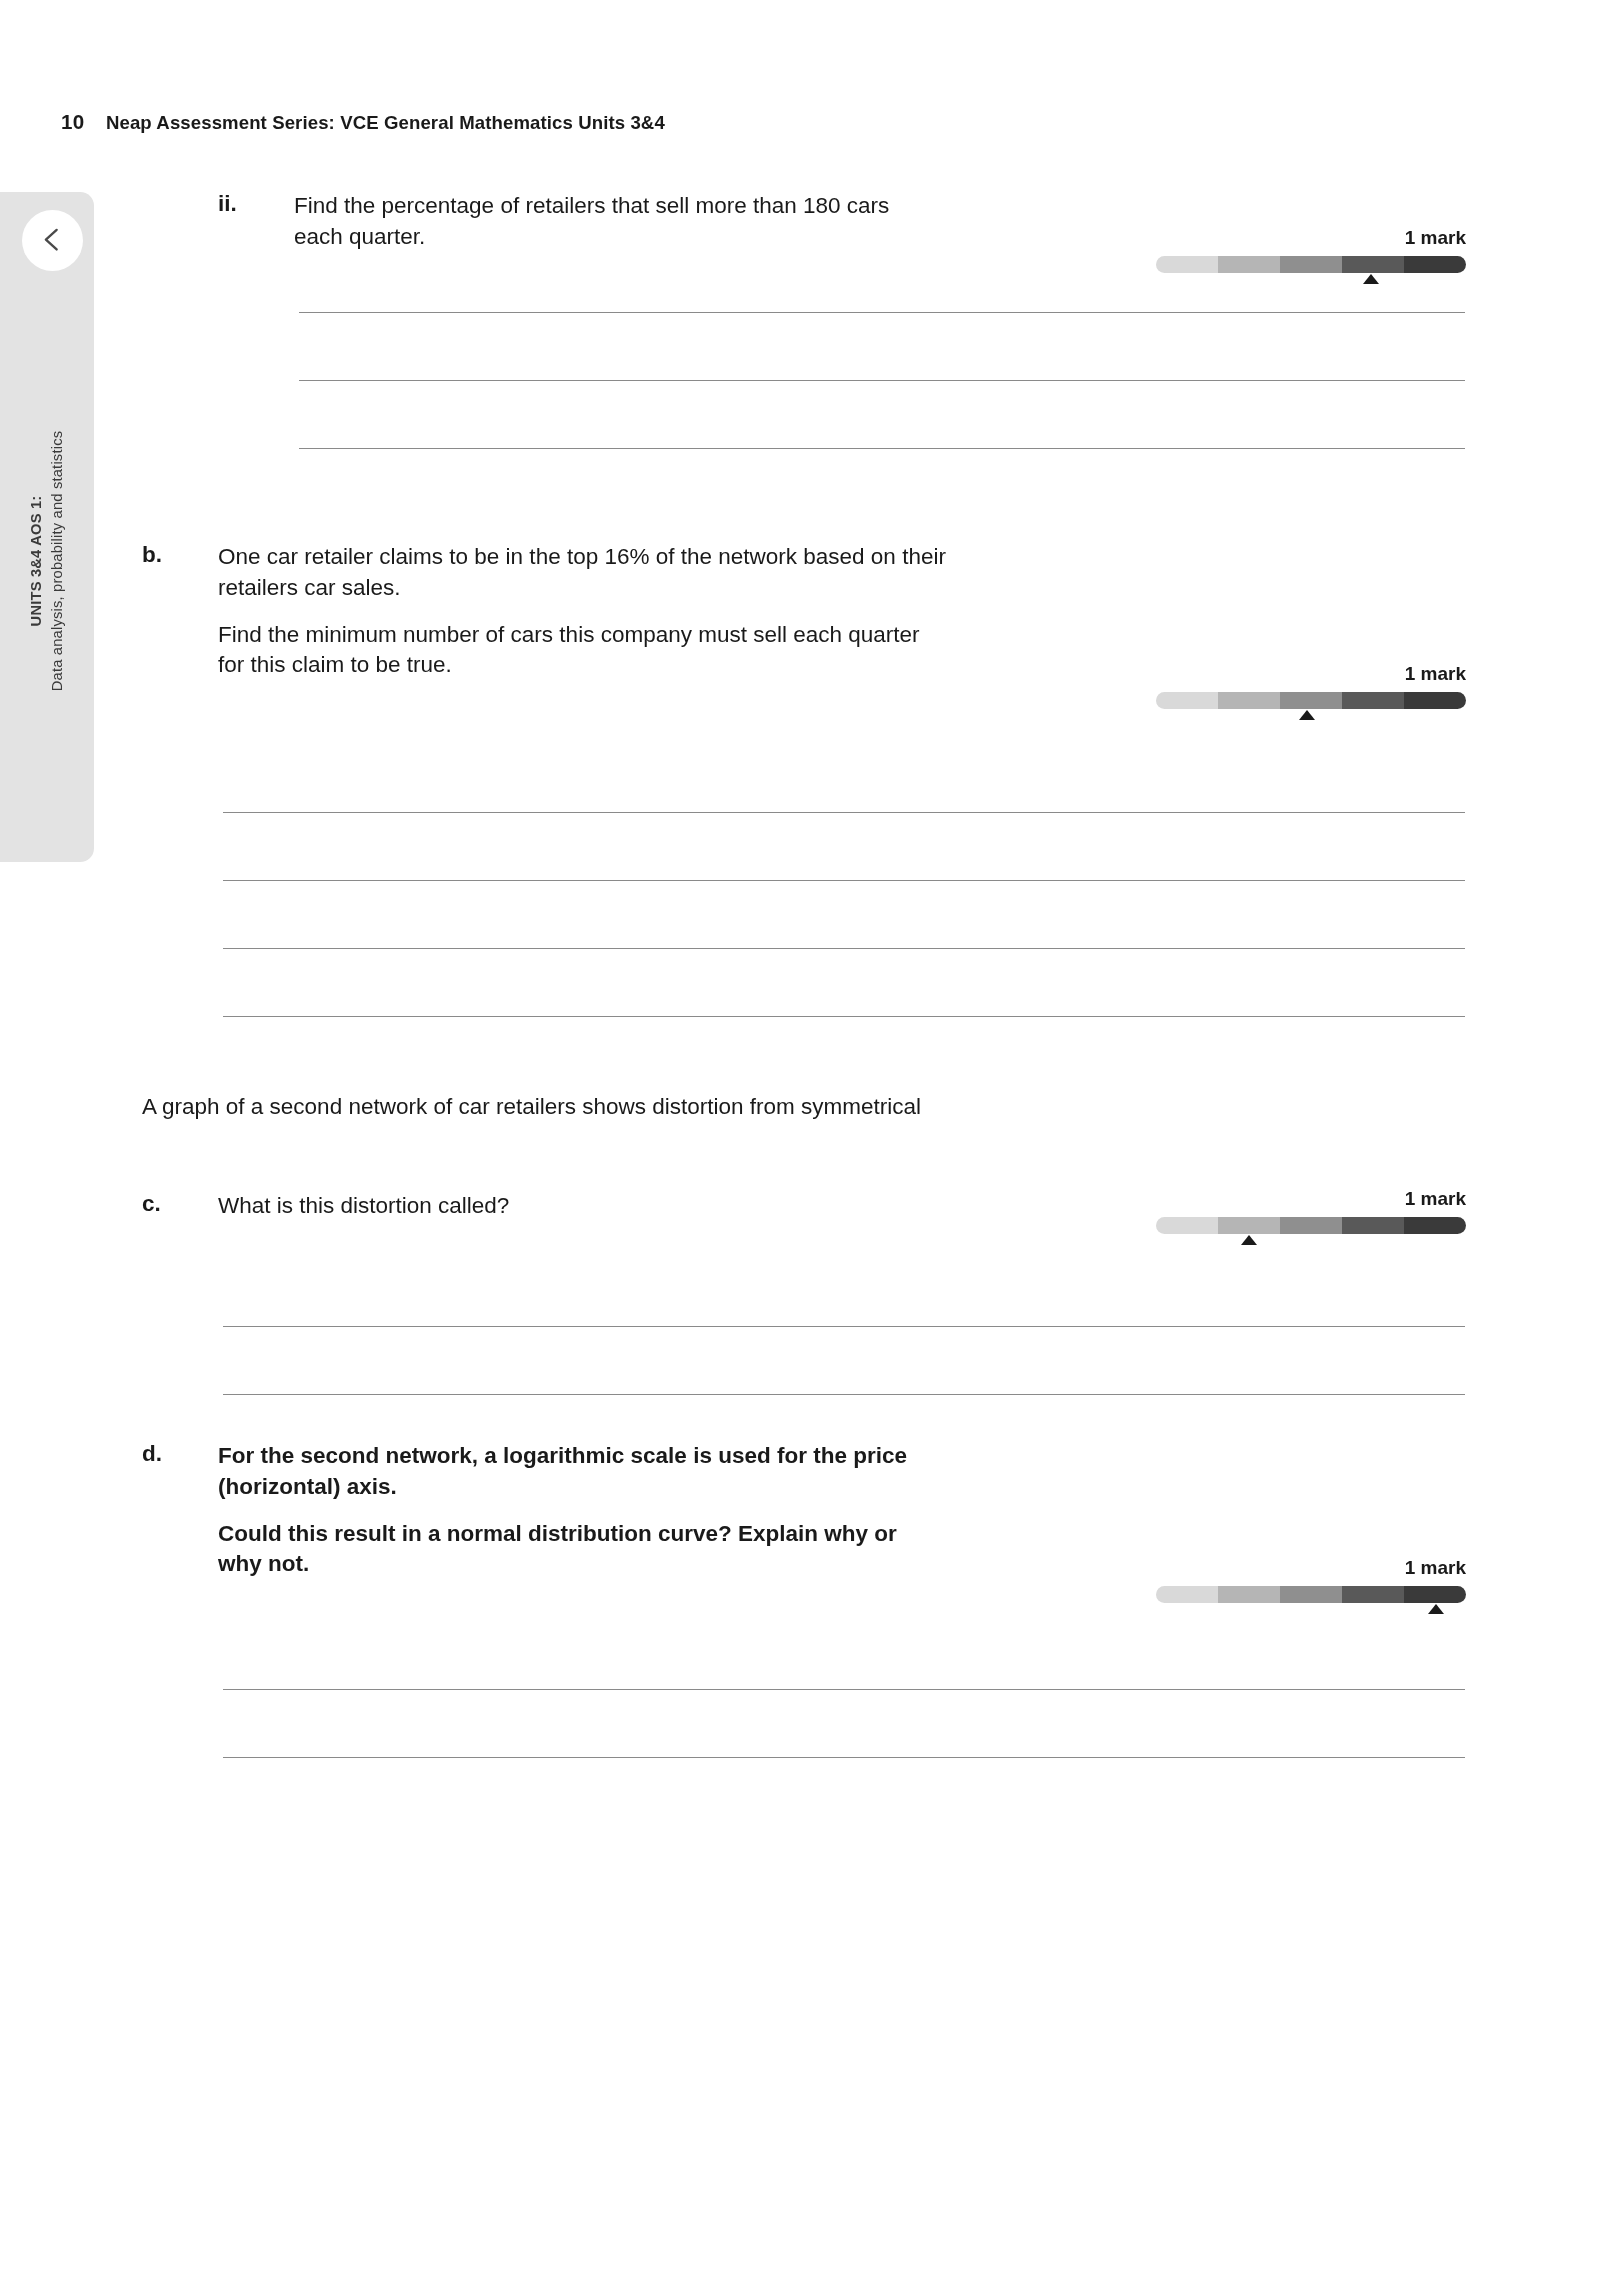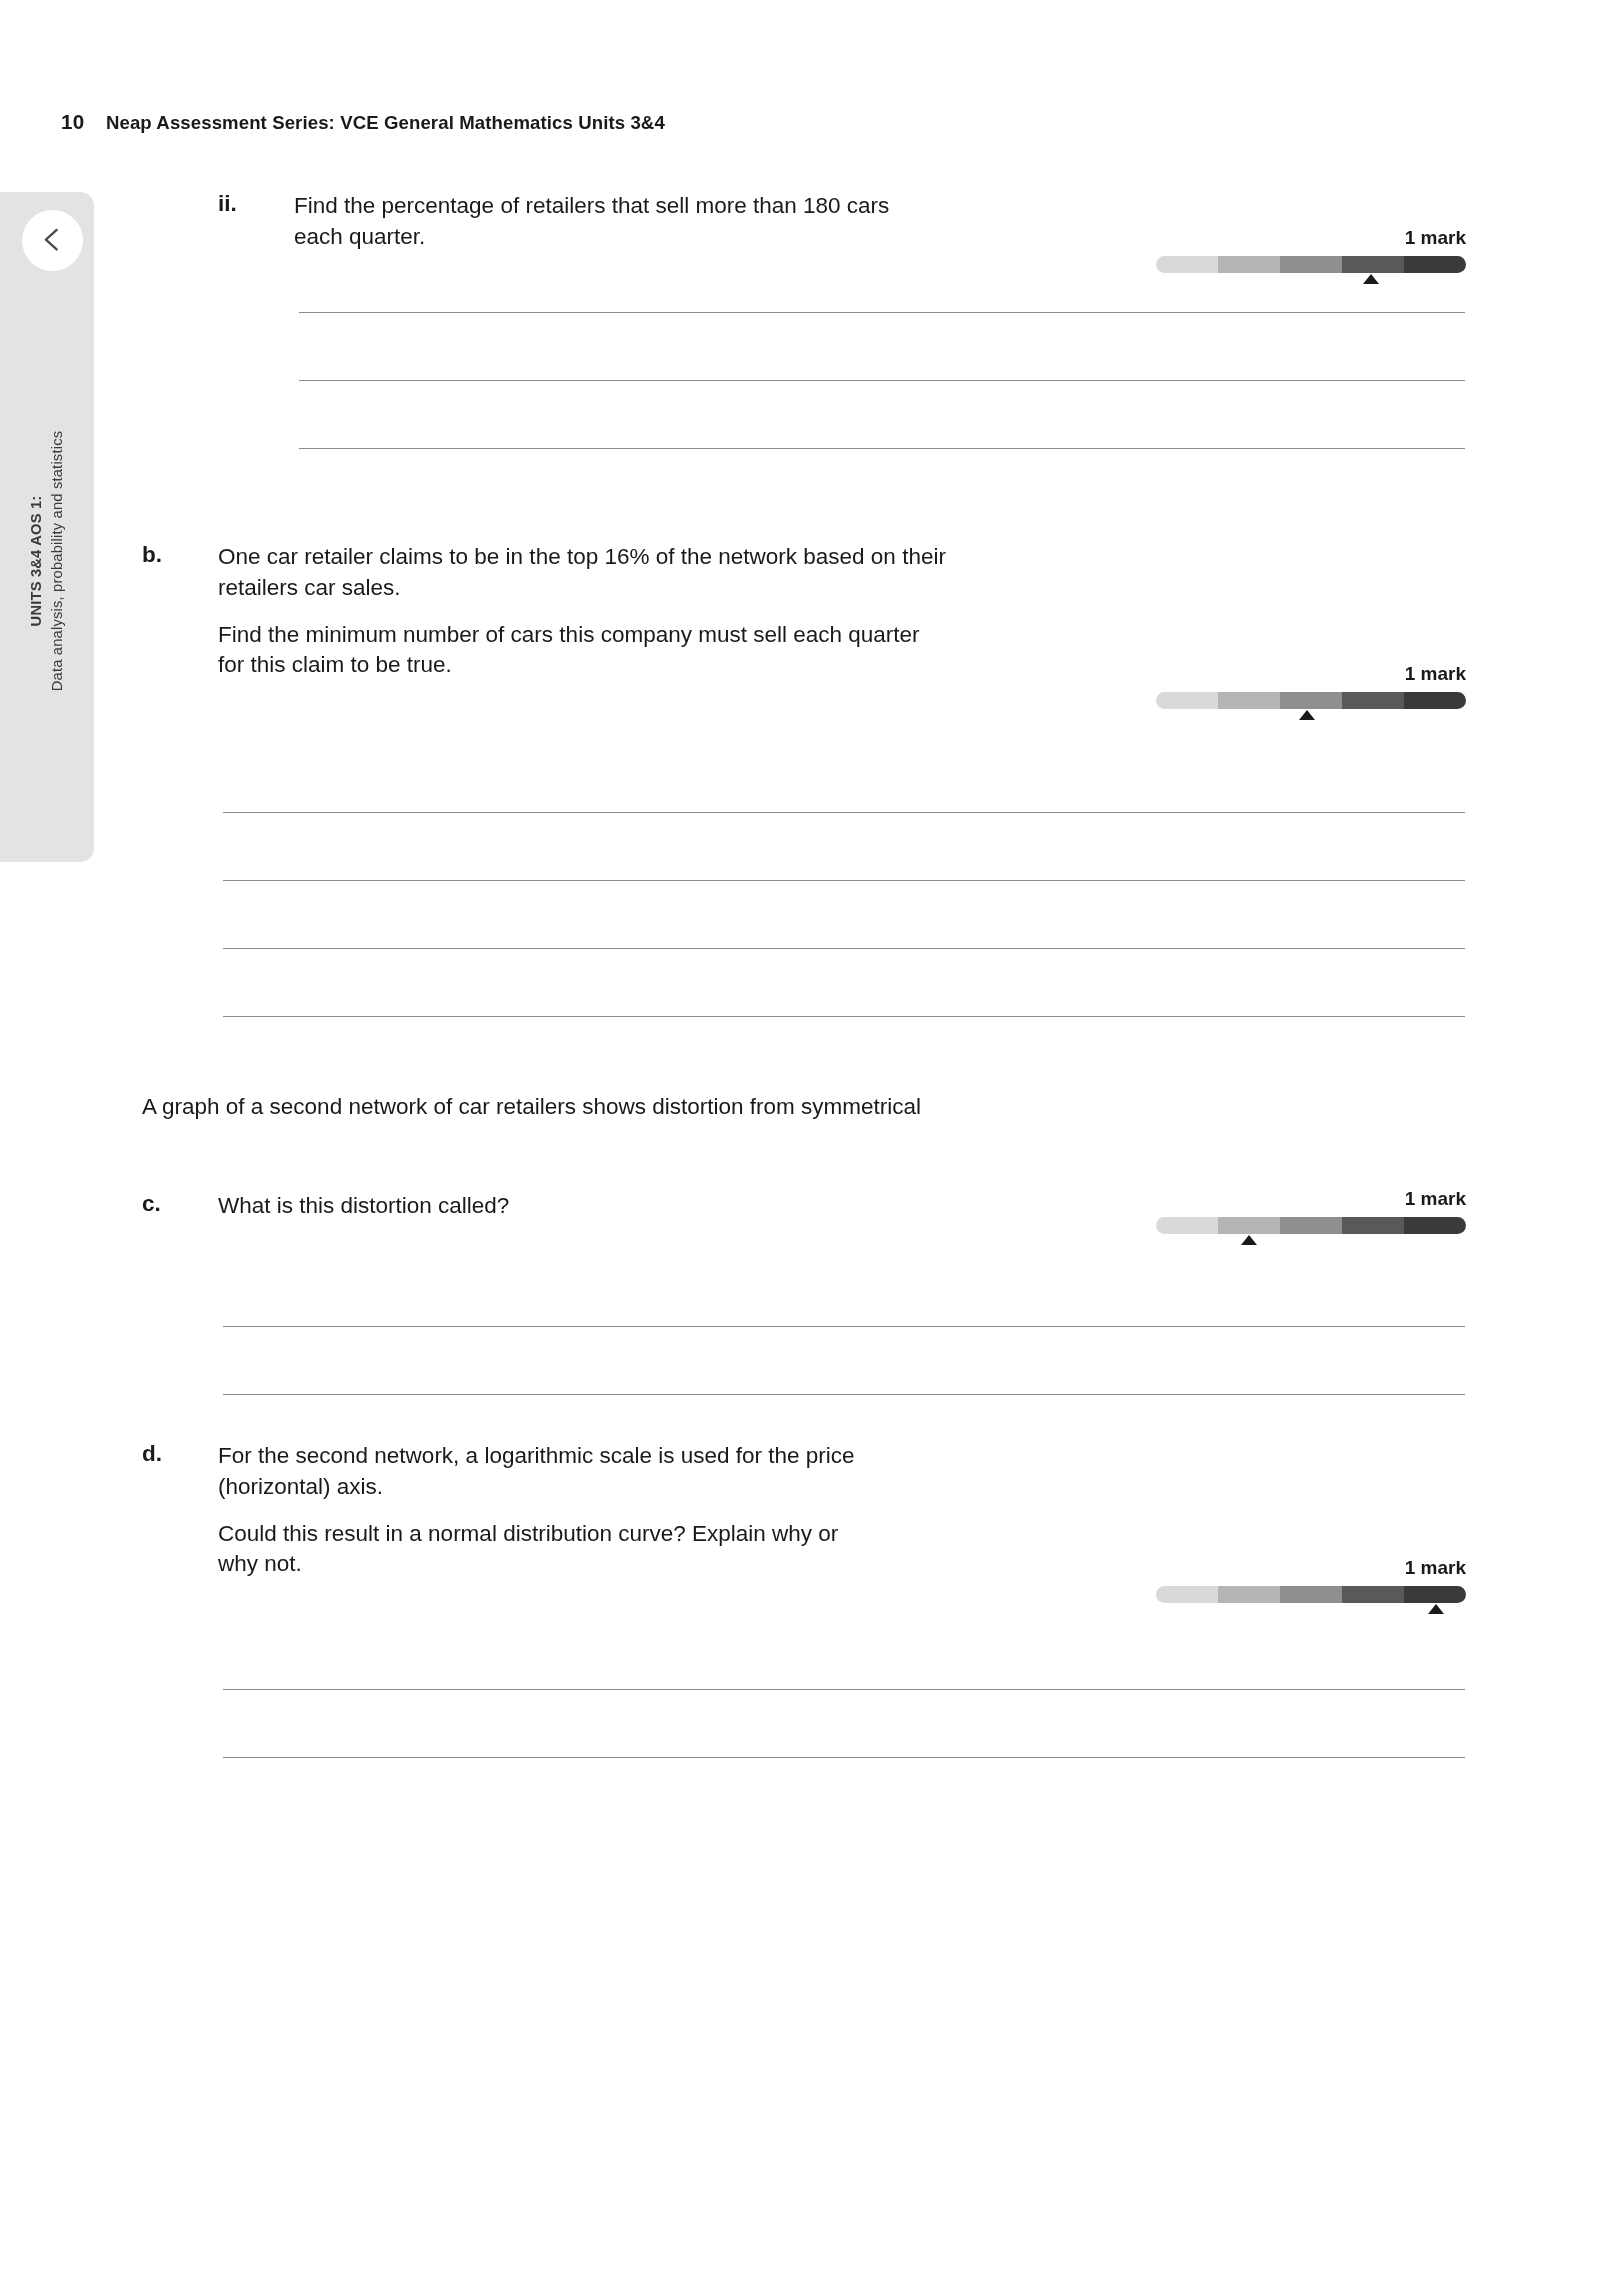--- a/index.html
+++ b/index.html
@@ -289,21 +289,21 @@
 
     <div class="rules" style="left: 223px; top: 1326px; width: 1242px;">
       <div class="rule"></div>
       <div class="rule-gap"></div>
       <div class="rule"></div>
     </div>
 
     <div class="qblock" style="left: 142px; top: 1441px; width: 980px;">
       <div class="qrow">
         <div class="qlabel">d.</div>
-        <div class="qtext" style="margin-left: 76px;">
+        <div class="qtext" style="margin-left: 76px; font-weight: bold;">
           <p><span>For the second network, a logarithmic scale is used for the price</span><br>
              <span>(horizontal) axis.</span></p>
           <p><span>Could this result in a normal distribution curve? Explain why or</span><br>
              <span>why not.</span></p>
         </div>
       </div>
     </div>
 
     <div class="marks-wrap" style="left: 1156px; top: 1557px; width: 310px;">
       <div class="marks-label">1 mark</div>

